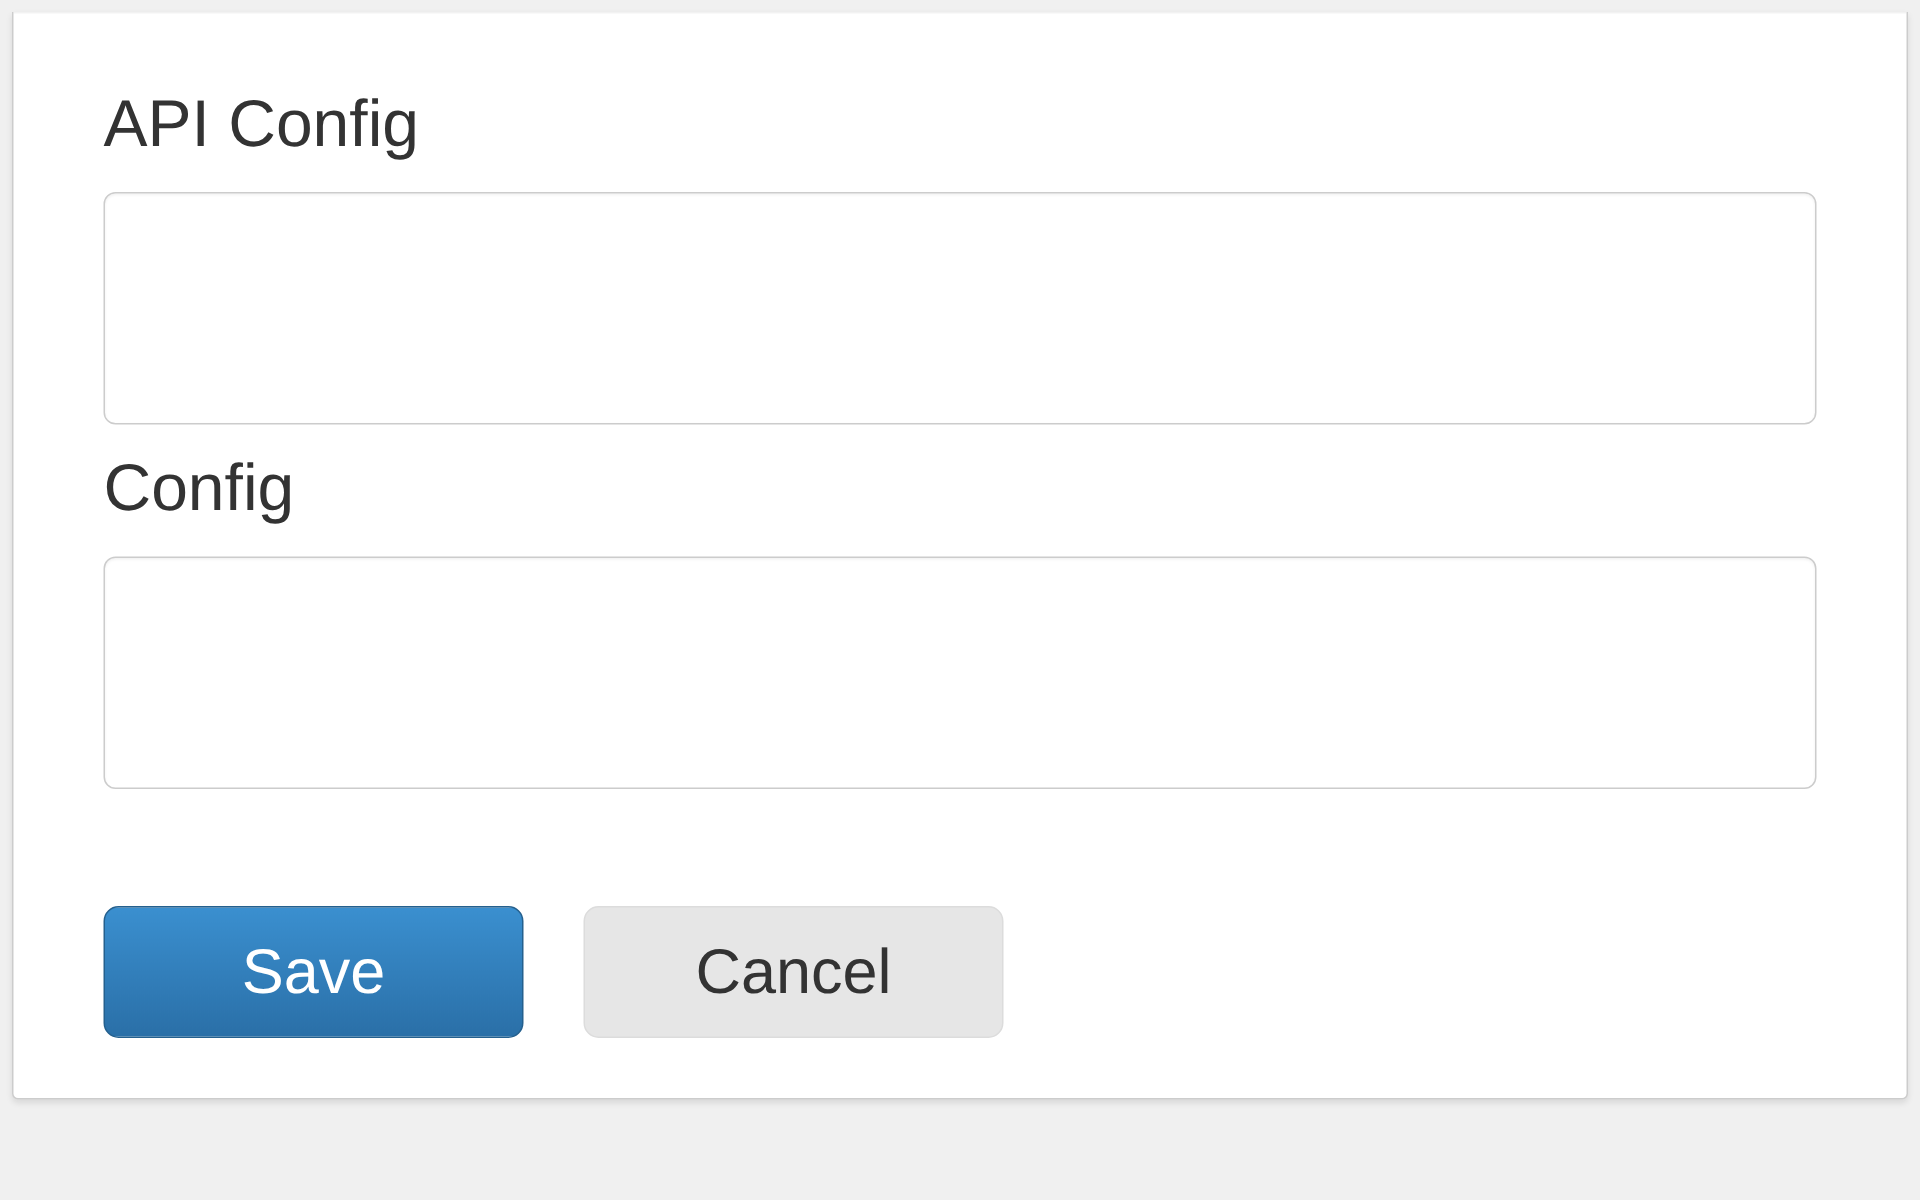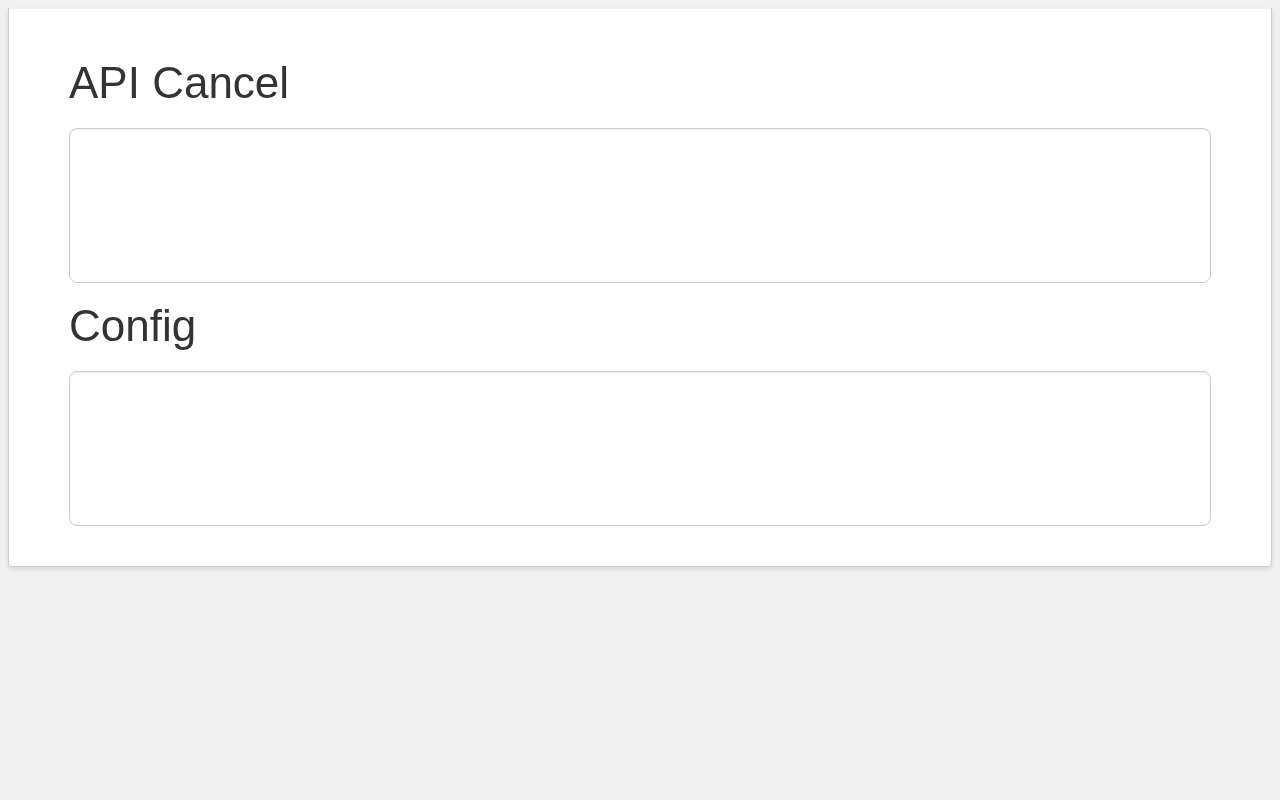--- a/index.html
+++ b/index.html
@@ -69,22 +69,26 @@
       background: #e6e6e6;
       border-color: #dcdcdc;
       min-width: 280px;
     }
   </style>
 </head>
 <body>
 
 <div class="panel">
 
-  <label class="field-label">API Cancel</label>
+  <label class="field-label">API Config</label>
 
   <input type="text" class="text-input" value="" style="">
 
   <label class="field-label">Config</label>
 
   <input type="text" class="text-input" value="" style="">
 
+  <div class="button-row">
+    <button class="btn btn-primary">Save</button>
+    <button class="btn btn-default">Cancel</button>
+  </div>
 
 </div>
 
 </body></html>

